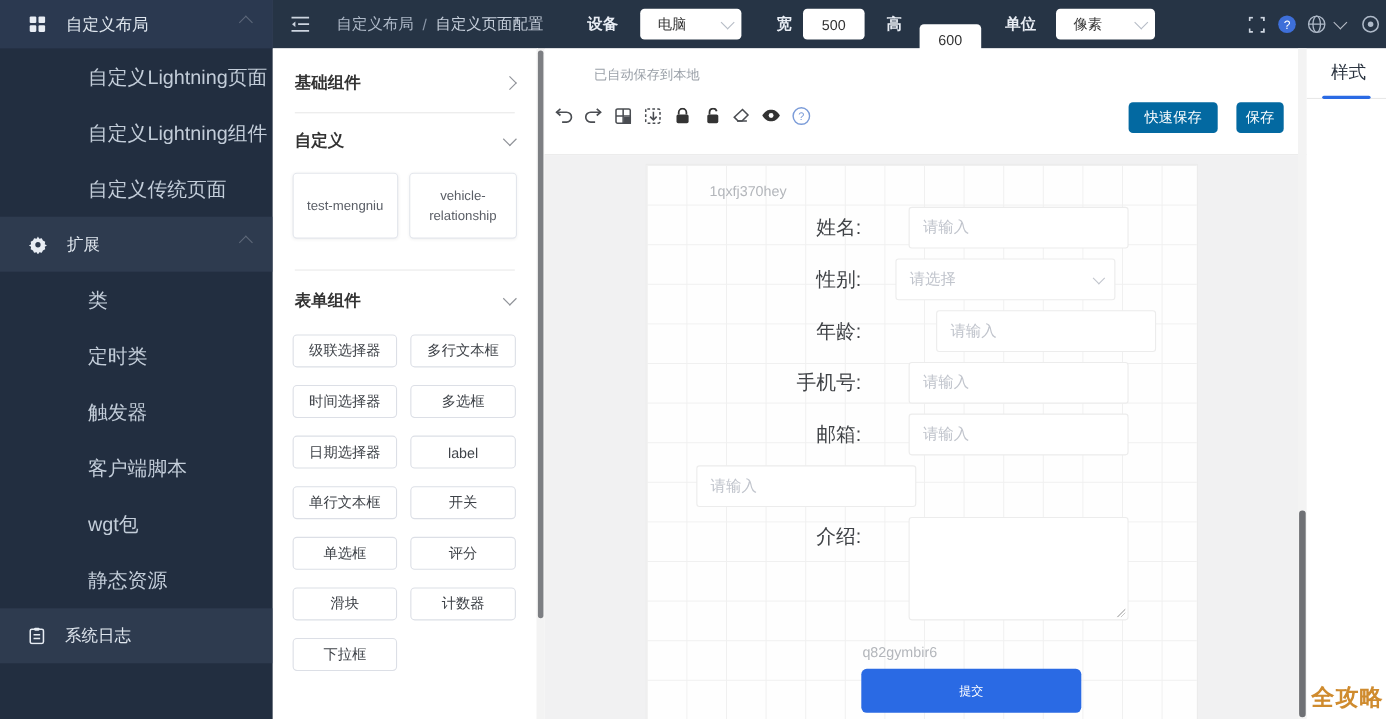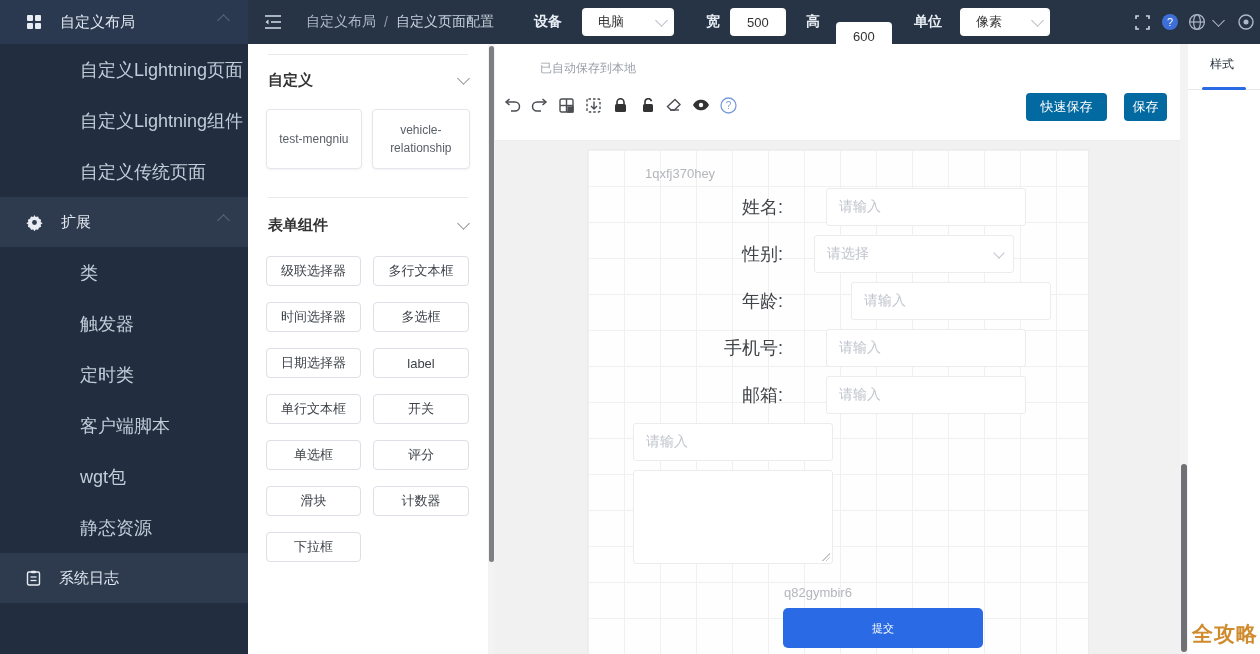--- a/index.html
+++ b/index.html
@@ -62,21 +62,21 @@
           border-bottom:1.4px solid #c0c4cc;transform:rotate(45deg);margin-top:-3px;}
   .ftextarea{width:200px;height:94px;background:#fff;border:1px solid #ececec;border-radius:3px;
           box-sizing:border-box;position:relative;}
   .resize-grip{position:absolute;right:2px;bottom:2px;width:8px;height:8px;cursor:nwse-resize;
           background:linear-gradient(135deg,transparent 50%,#c7c7c7 50%,#c7c7c7 60%,transparent 60%,
           transparent 70%,#c7c7c7 70%,#c7c7c7 80%,transparent 80%);}
   .submit-btn{width:200px;height:40px;background:#2a6ae4;color:#fff;border:none;border-radius:5px;
           font-size:11px;font-family:inherit;cursor:pointer;}
   
   #stylepanel{left:1188px;top:44px;width:72px;height:610px;background:#fff;}
-  .tab-active{color:#2b3440;font-size:12px;cursor:pointer;}
+  .tab-active{color:#2b3440;font-size:16px;cursor:pointer;}
   .watermark{color:#cf8b2e;font-size:21px;font-weight:bold;letter-spacing:1px;}
   svg{display:block;}
 </style>
 </head>
 <body>
 
 <div id="app">
 
   <nav id="sidebar" class="abs">
     <div class="sb-group" style="height:44px;background:#2b3950;">
@@ -110,24 +110,24 @@
           </svg>
       </span>
       <span>扩展</span>
       <span class="sb-chev chev" style="transform:rotate(-135deg);"></span>
     </div>
     <div>
       <div class="sb-item">
           <span>类</span>
         </div>
       <div class="sb-item">
+          <span>定时类</span>
+        </div>
+      <div class="sb-item">
           <span>触发器</span>
-        </div>
-      <div class="sb-item">
-          <span>定时类</span>
         </div>
       <div class="sb-item">
           <span>客户端脚本</span>
         </div>
       <div class="sb-item">
           <span>wgt包</span>
         </div>
       <div class="sb-item">
           <span>静态资源</span>
         </div>
@@ -198,20 +198,24 @@
     <span class="chev" style="margin-left:8px;"></span>
     <span class="ticon" style="margin-left:14px;">
       <svg width="18" height="18" viewBox="0 0 18 18">
           <circle cx="9" cy="9" r="7" fill="none" stroke="#aeb9c8" stroke-width="1.4"></circle>
           <circle cx="9" cy="9" r="2.5" fill="#aeb9c8"></circle>
         </svg>
     </span>
   </header>
 
   <aside id="cpanel" class="abs">
+    <div class="sec-head" style="margin-top:14px;">
+      <span class="sec-title">基础组件</span>
+      <span class="sec-chev right"></span>
+    </div>
     <div class="divider" style="margin-top:10px;"></div>
 
     <div class="sec-head" style="margin-top:8px;">
       <span class="sec-title">自定义</span>
       <span class="sec-chev down"></span>
     </div>
     <div style="display:flex;gap:10px;margin:12px 18px 0;">
       <div class="comp-card" style="width:95px;height:50px;">
         <span>test-mengniu</span>
       </div>
@@ -378,20 +382,21 @@
             </div>
         </div>
 
         <div style="display:flex;align-items:center;gap:43px;">
           <div class="finput">
               <span>请输入</span>
             </div>
         </div>
 
         <div style="display:flex;align-items:flex-start;gap:43px;">
+          <span class="frow-label" style="padding-top:6px;">介绍:</span>
           <div class="ftextarea">
             <span class="resize-grip"></span>
           </div>
         </div>
       </div>
 
       <span class="wid abs" style="left:196px;top:435px;">q82gymbir6</span>
       <button class="submit-btn abs" style="left:195px;top:458px;">提交</button>
     </div>
   </section>

